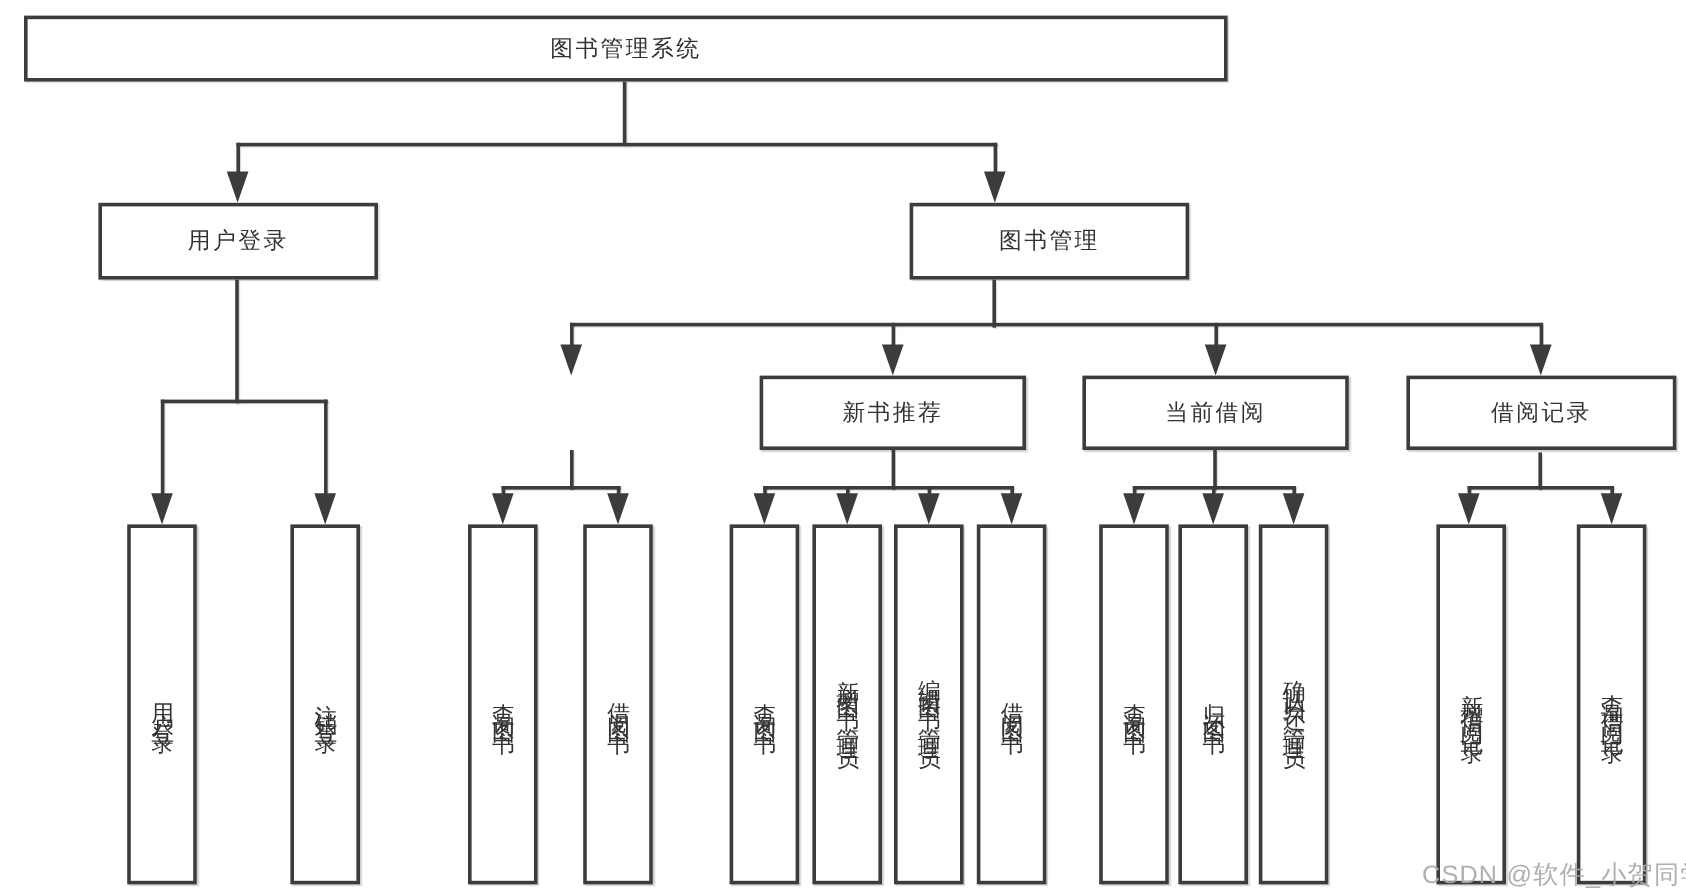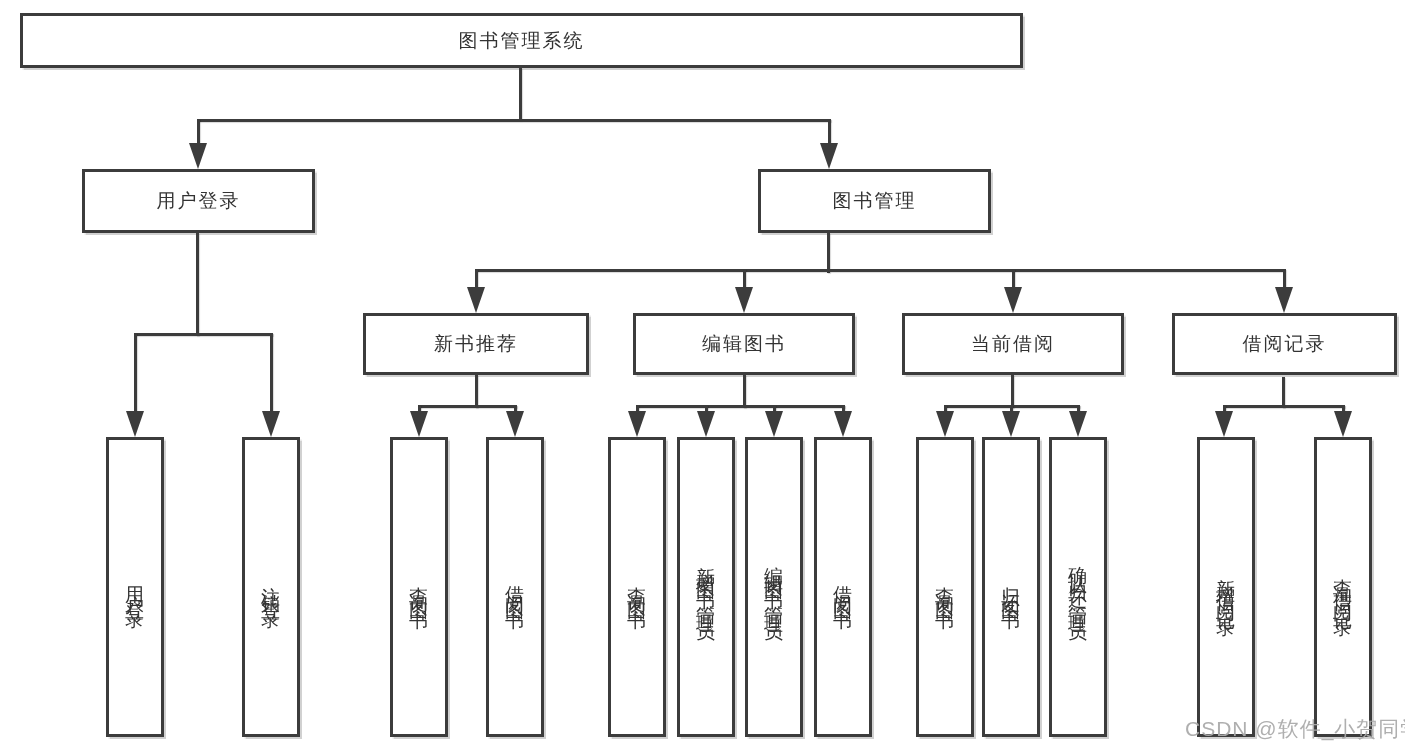--- a/index.html
+++ b/index.html
@@ -86,25 +86,22 @@
   <div class="hl" style="left:475px;top:269px;width:810px;"></div>
   <div class="vl" style="left:475px;top:269px;height:22px;"></div>
   <div class="ah" style="left:467px;top:287px;"></div>
   <div class="vl" style="left:743px;top:269px;height:22px;"></div>
   <div class="ah" style="left:735px;top:287px;"></div>
   <div class="vl" style="left:1012px;top:269px;height:22px;"></div>
   <div class="ah" style="left:1004px;top:287px;"></div>
   <div class="vl" style="left:1283px;top:269px;height:22px;"></div>
   <div class="ah" style="left:1275px;top:287px;"></div>
 
-  <div class="box lvl3" style="left:363px;width:226px;">
+  <div class="box lvl3" style="left:633px;width:222px;">
     <span>新书推荐</span>
-  </div>
-  <div class="box lvl3" style="left:633px;width:222px;">
-    <span>编辑图书</span>
   </div>
   <div class="box lvl3" style="left:902px;width:222px;">
     <span>当前借阅</span>
   </div>
   <div class="box lvl3" style="left:1172px;width:225px;">
     <span>借阅记录</span>
   </div>
 
   <div class="vl" style="left:475px;top:375px;height:33px;"></div>
   <div class="hl" style="left:418px;top:405px;width:99px;"></div>

